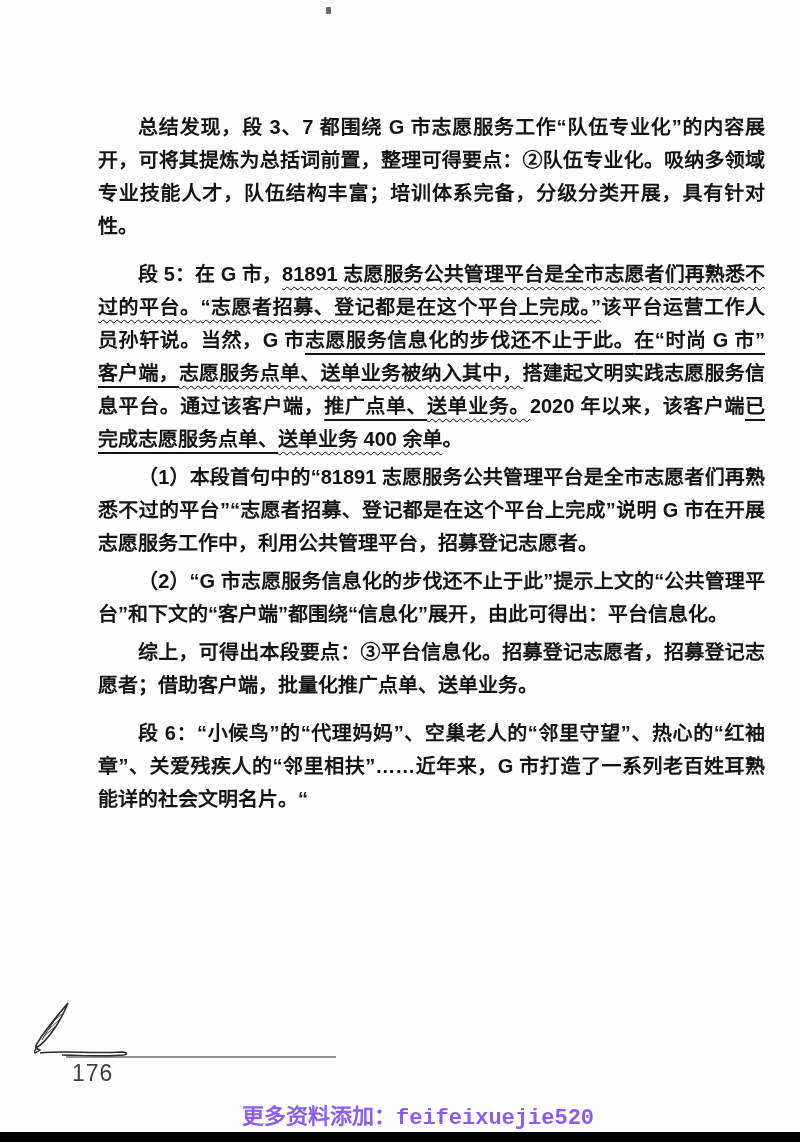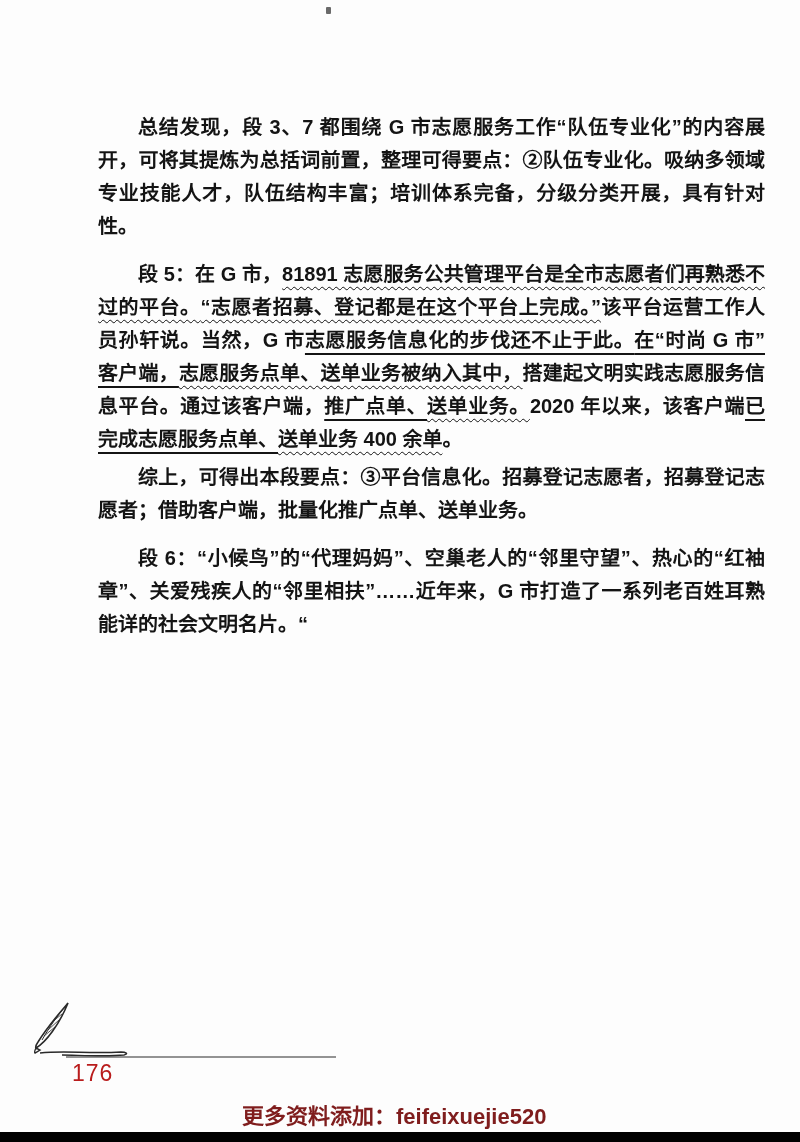--- a/index.html
+++ b/index.html
@@ -35,45 +35,47 @@
     text-decoration: underline;
     text-decoration-style: solid;
     text-decoration-thickness: 1.5px;
     text-underline-offset: 6px;
   }
 
   .quill { position: absolute; left: 26px; top: 1000px; width: 320px; height: 58px; }
   .page-number {
     position: absolute; left: 72px; top: 1060px;
     font-size: 23px; letter-spacing: 1px;
-    color: #b91c1c; font-weight: 400;
+    color: #404040; font-weight: 400;
   }
   .footer-note {
     position: absolute; left: 242px; top: 1098px;
-    font-size: 22px; font-weight: 700; color: #7f1d1d;
+    font-size: 22px; font-weight: 700; color: #8b5cf6; font-family: Liberation Mono, monospace;
   }
   .bottom-bar {
     position: absolute; left: 0; bottom: 0;
     width: 800px; height: 10px; background: #000;
   }
   .scan-speck {
     position: absolute; left: 326px; top: 7px;
     width: 5px; height: 7px; background: #6a6a6a; border-radius: 1px;
   }
 </style>
 </head>
 <body>
 
 <div class="scan-page">
 
   <div class="scan-speck"></div>
 
   <main class="page-body">
       <p class="para gap"><span>总结发现，段 3、7 都围绕 G 市志愿服务工作“队伍专业化”的内容展开，可将其提炼为总括词前置，整理可得要点：②队伍专业化。吸纳多领域专业技能人才，队伍结构丰富；培训体系完备，分级分类开展，具有针对性。</span></p>
       <p class="para gap"><span>段 5：在 G 市，</span><span class="u-wavy">81891 志愿服务公共管理平台是全市志愿者们再熟悉不过的平台。</span><span class="u-wavy">“志愿者招募、登记都是在这个平台上完成。”</span><span>该平台运营工作人员孙轩说。当然，G 市</span><span class="u-line">志愿服务信息化的步伐还不止于此。</span><span class="u-line">在“时尚 G 市”客户端，</span><span class="u-wavy">志愿服务点单、送单业务</span><span class="u-wavy">被纳入其中，</span><span>搭建起文明实践志愿服务信息平台。通过该客户端，</span><span class="u-line">推广点单、</span><span class="u-wavy">送单业务。</span><span>2020 年以来，该客户端</span><span class="u-line">已完成志愿服务点单、</span><span class="u-wavy">送单业务 400 余单</span><span>。</span></p>
+      <p class="para"><span>（1）本段首句中的“81891 志愿服务公共管理平台是全市志愿者们再熟悉不过的平台”“志愿者招募、登记都是在这个平台上完成”说明 G 市在开展志愿服务工作中，利用公共管理平台，招募登记志愿者。</span></p>
+      <p class="para"><span>（2）“G 市志愿服务信息化的步伐还不止于此”提示上文的“公共管理平台”和下文的“客户端”都围绕“信息化”展开，由此可得出：平台信息化。</span></p>
       <p class="para"><span>综上，可得出本段要点：③平台信息化。招募登记志愿者，招募登记志愿者；借助客户端，批量化推广点单、送单业务。</span></p>
       <p class="para gap"><span>段 6：“小候鸟”的“代理妈妈”、空巢老人的“邻里守望”、热心的“红袖章”、关爱残疾人的“邻里相扶”……近年来，G 市打造了一系列老百姓耳熟能详的社会文明名片。“</span></p>
     </main>
 
   <svg class="quill" viewBox="0 0 320 58" fill="none" xmlns="http://www.w3.org/2000/svg">
     <path d="M42 3 C 36 10, 22 26, 12 42 C 10 45, 9 47, 10 48 C 20 42, 33 25, 42 3 Z" stroke="#2a2a2a" stroke-width="1.6" fill="none"></path>
     <path d="M38 8 C 32 15, 24 26, 16 40" stroke="#2a2a2a" stroke-width="1" fill="none"></path>
     <path d="M36 14 L 26 22 M33 20 L 22 30 M29 27 L 18 36" stroke="#2a2a2a" stroke-width="0.8"></path>
     <path d="M10 48 C 9 50, 8 52, 9 53 L 14 50 Z" stroke="#2a2a2a" stroke-width="1.4" fill="none"></path>
     <path d="M14 53 C 40 50, 60 54, 95 52 C 100 52, 103 54, 98 55 C 80 57, 50 55, 36 55" stroke="#2a2a2a" stroke-width="1.4" fill="none"></path>

